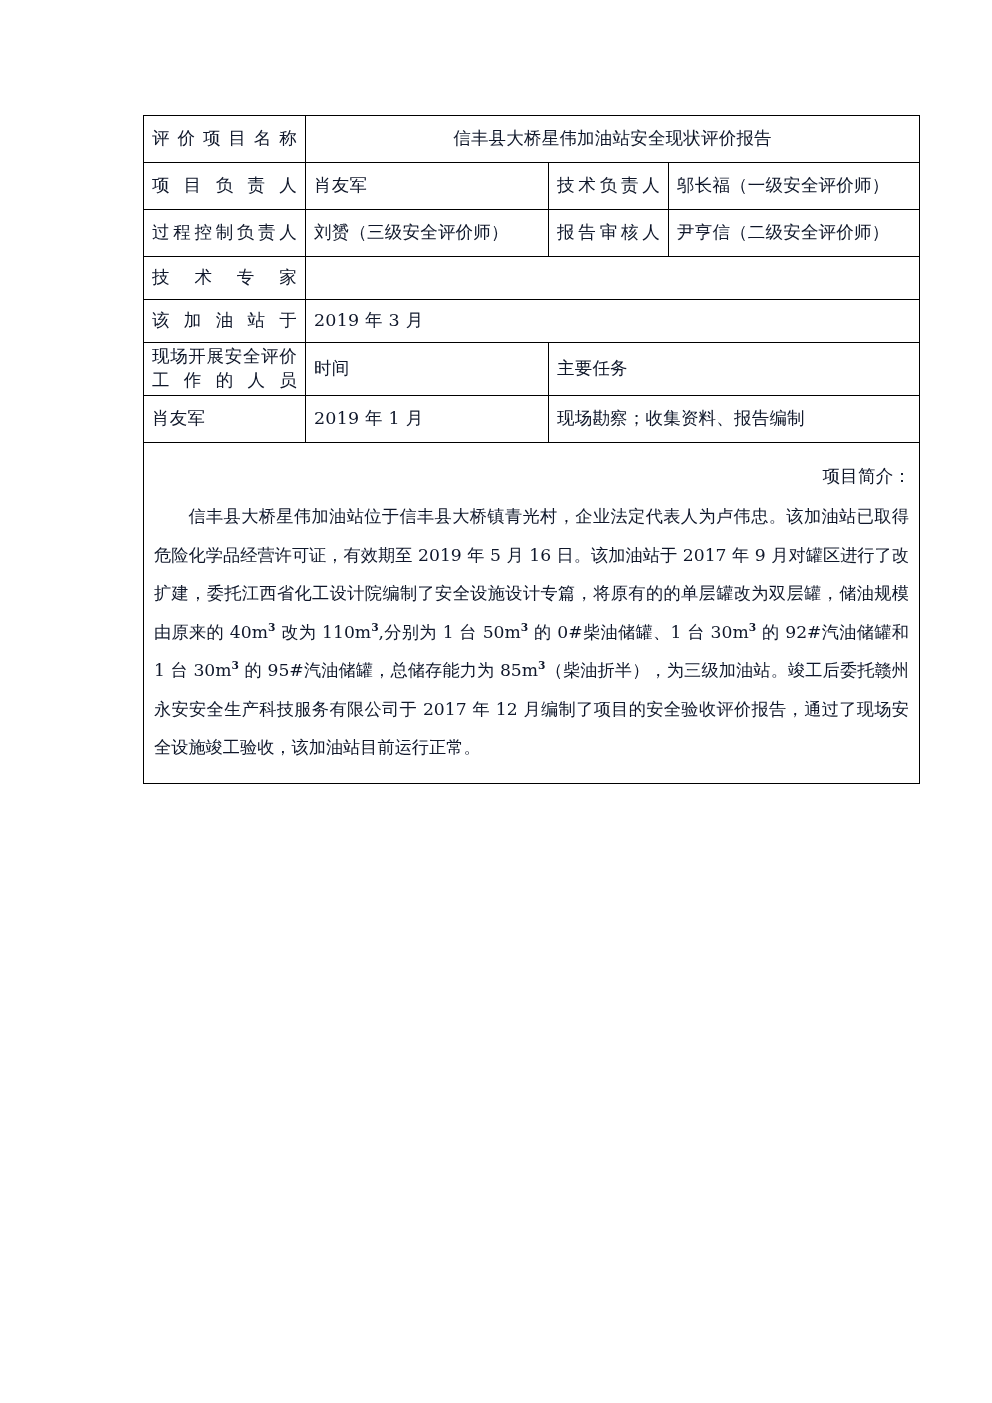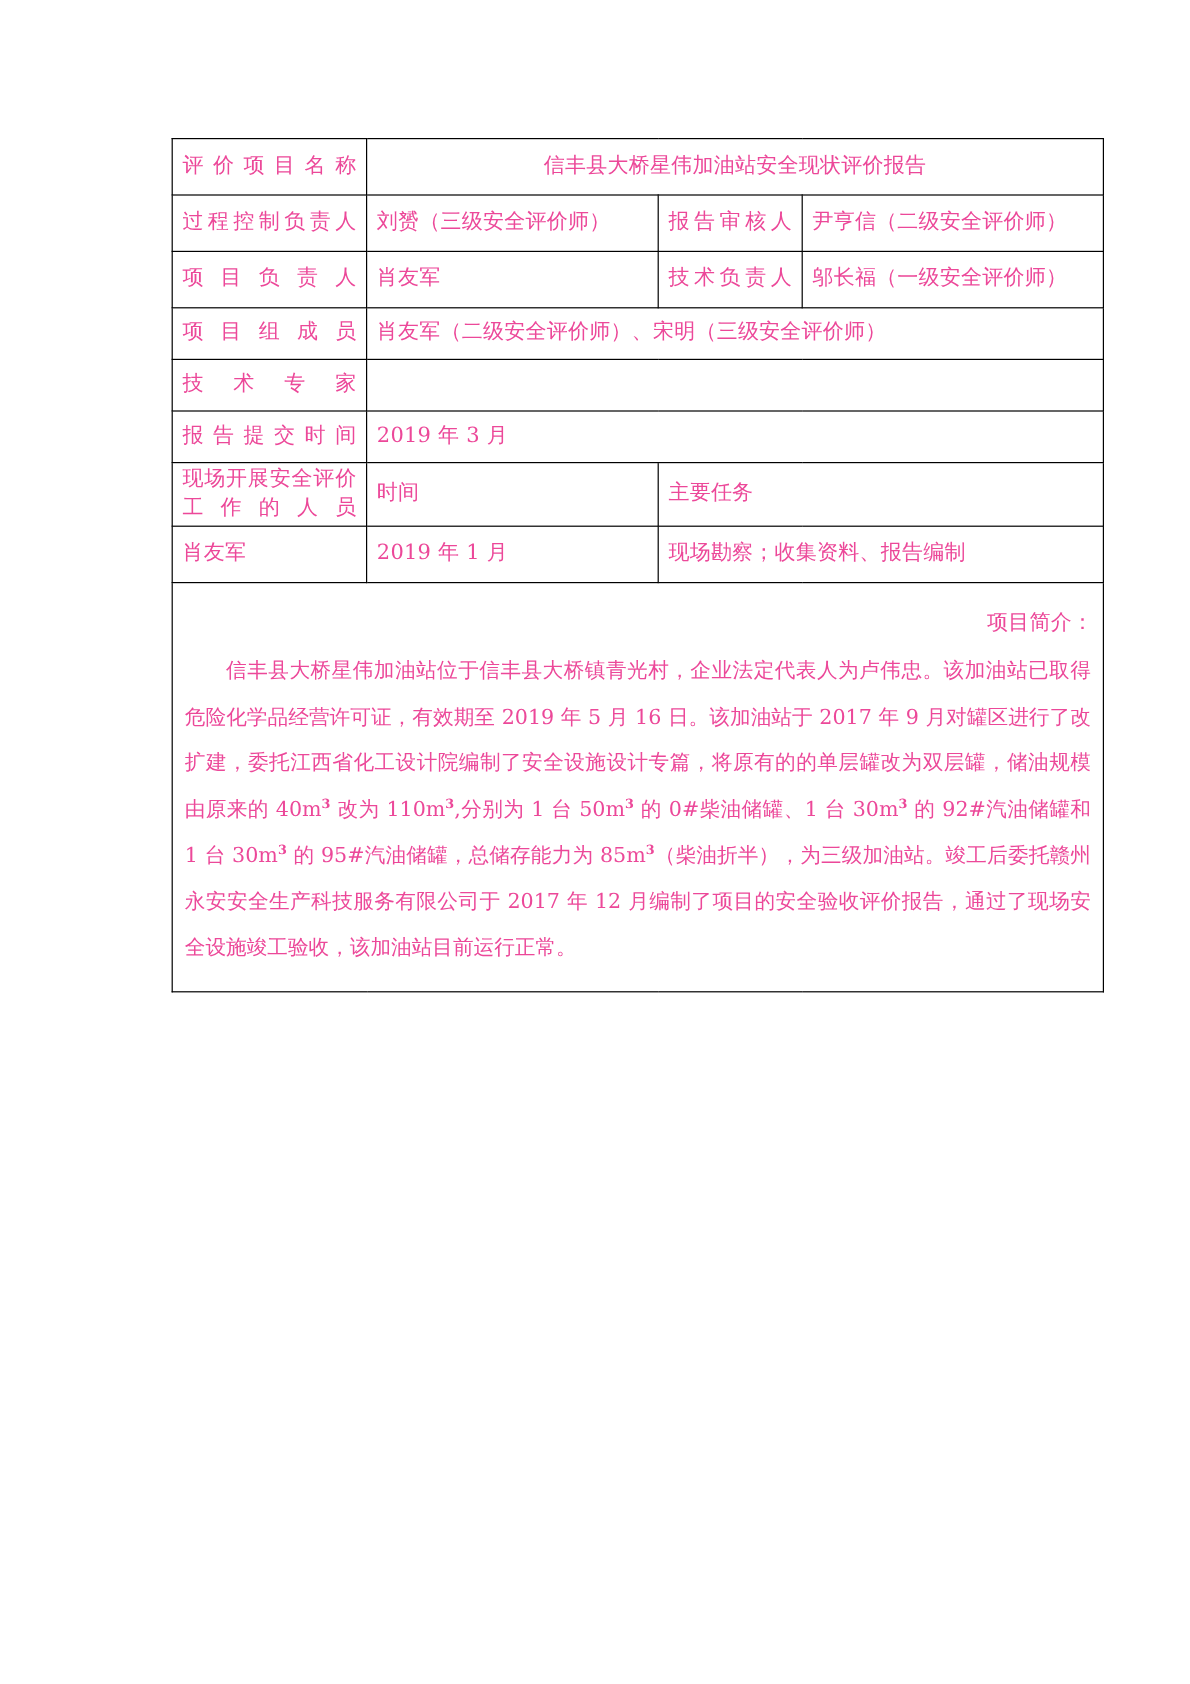--- a/index.html
+++ b/index.html
@@ -30,21 +30,21 @@
     table-layout: fixed;
   }
   .doc-table td {
     border: 1px solid #000000;
     padding: 0 8px;
     font-size: 17.5px;
     line-height: 1.35;
     vertical-align: middle;
     font-family: "DejaVu Serif", "Liberation Serif", serif;
     letter-spacing: 0.2px;
-    color: #ec4899;
+    color: #0f172a;
   }
   
   col.c1 { width: 162px; }
   col.c2 { width: 243px; }
   col.c3 { width: 120px; }
   col.c4 { width: 251px; }
 
   .r-title td { height: 46px; }
   .r-std td { height: 46px; }
   .r-mid td { height: 42px; }
@@ -109,46 +109,42 @@
         <col class="c4">
     </colgroup>
     <tbody>
 
       <tr class="r-title">
         <td class="label-justify">评价项目名称</td>
         <td class="title-cell" colspan="3">信丰县大桥星伟加油站安全现状评价报告</td>
       </tr>
 
       <tr class="r-std">
+        <td class="label-justify">项目负责人</td>
+        <td>肖友军</td>
+        <td class="label-justify">技术负责人</td>
+        <td>邬长福（一级安全评价师）</td>
+      </tr>
+
+      <tr class="r-std">
         <td class="label-justify">过程控制负责人</td>
         <td>刘赟（三级安全评价师）</td>
         <td class="label-justify">报告审核人</td>
         <td>尹亨信（二级安全评价师）</td>
       </tr>
 
-      <tr class="r-std">
-        <td class="label-justify">项目负责人</td>
-        <td>肖友军</td>
-        <td class="label-justify">技术负责人</td>
-        <td>邬长福（一级安全评价师）</td>
-      </tr>
 
-
-      <tr class="r-mid">
-        <td class="label-justify">项目组成员</td>
-        <td colspan="3">肖友军（二级安全评价师）、宋明（三级安全评价师）</td>
-      </tr>
 
       <tr class="r-mid">
         <td class="label-justify">技术专家</td>
         <td colspan="3"></td>
       </tr>
 
       <tr class="r-mid">
-        <td class="label-justify">报告提交时间</td>
+        <td class="label-justify">该加油站于</td>
         <td colspan="3">2019 年 3 月</td>
       </tr>
 
       <tr class="r-head">
         <td class="two-line-label">现场开展安全评价工作的人员</td>
         <td>时间</td>
         <td colspan="2">主要任务</td>
       </tr>
 
       <tr class="r-person">

